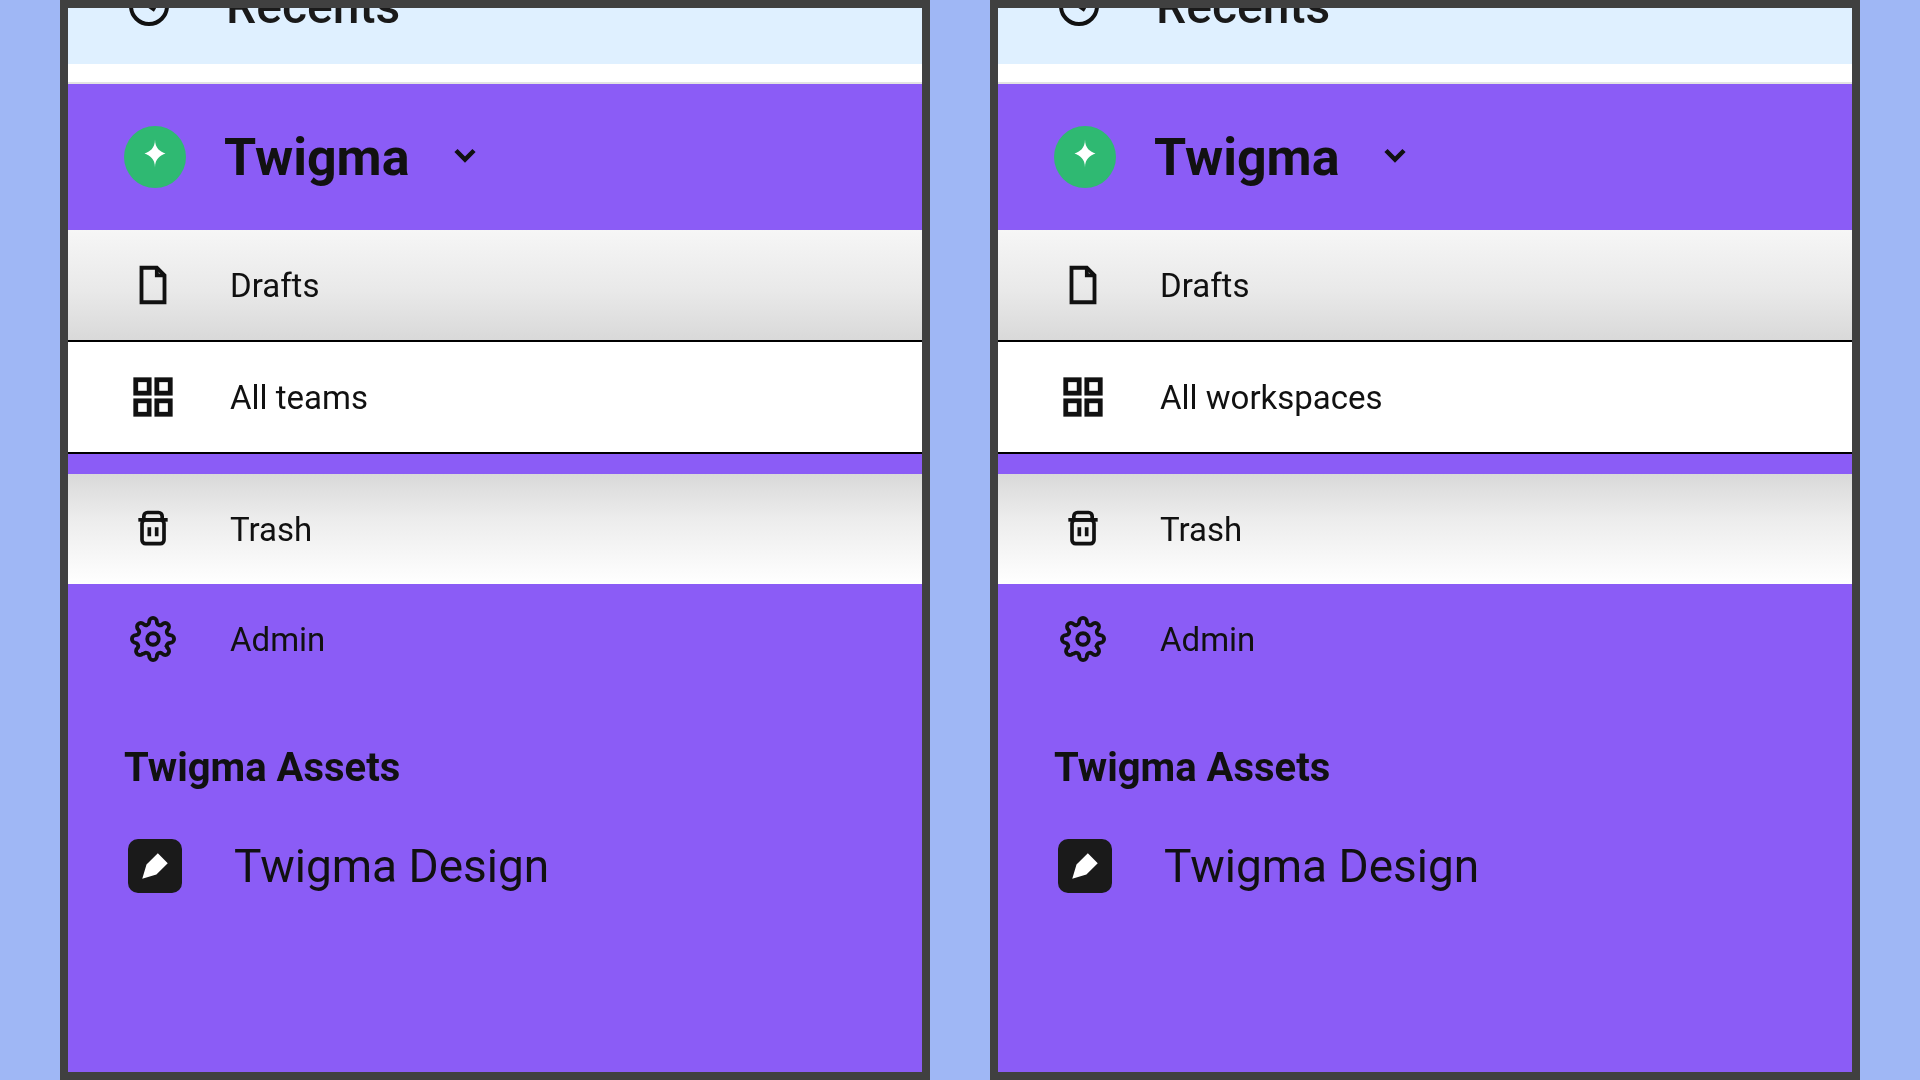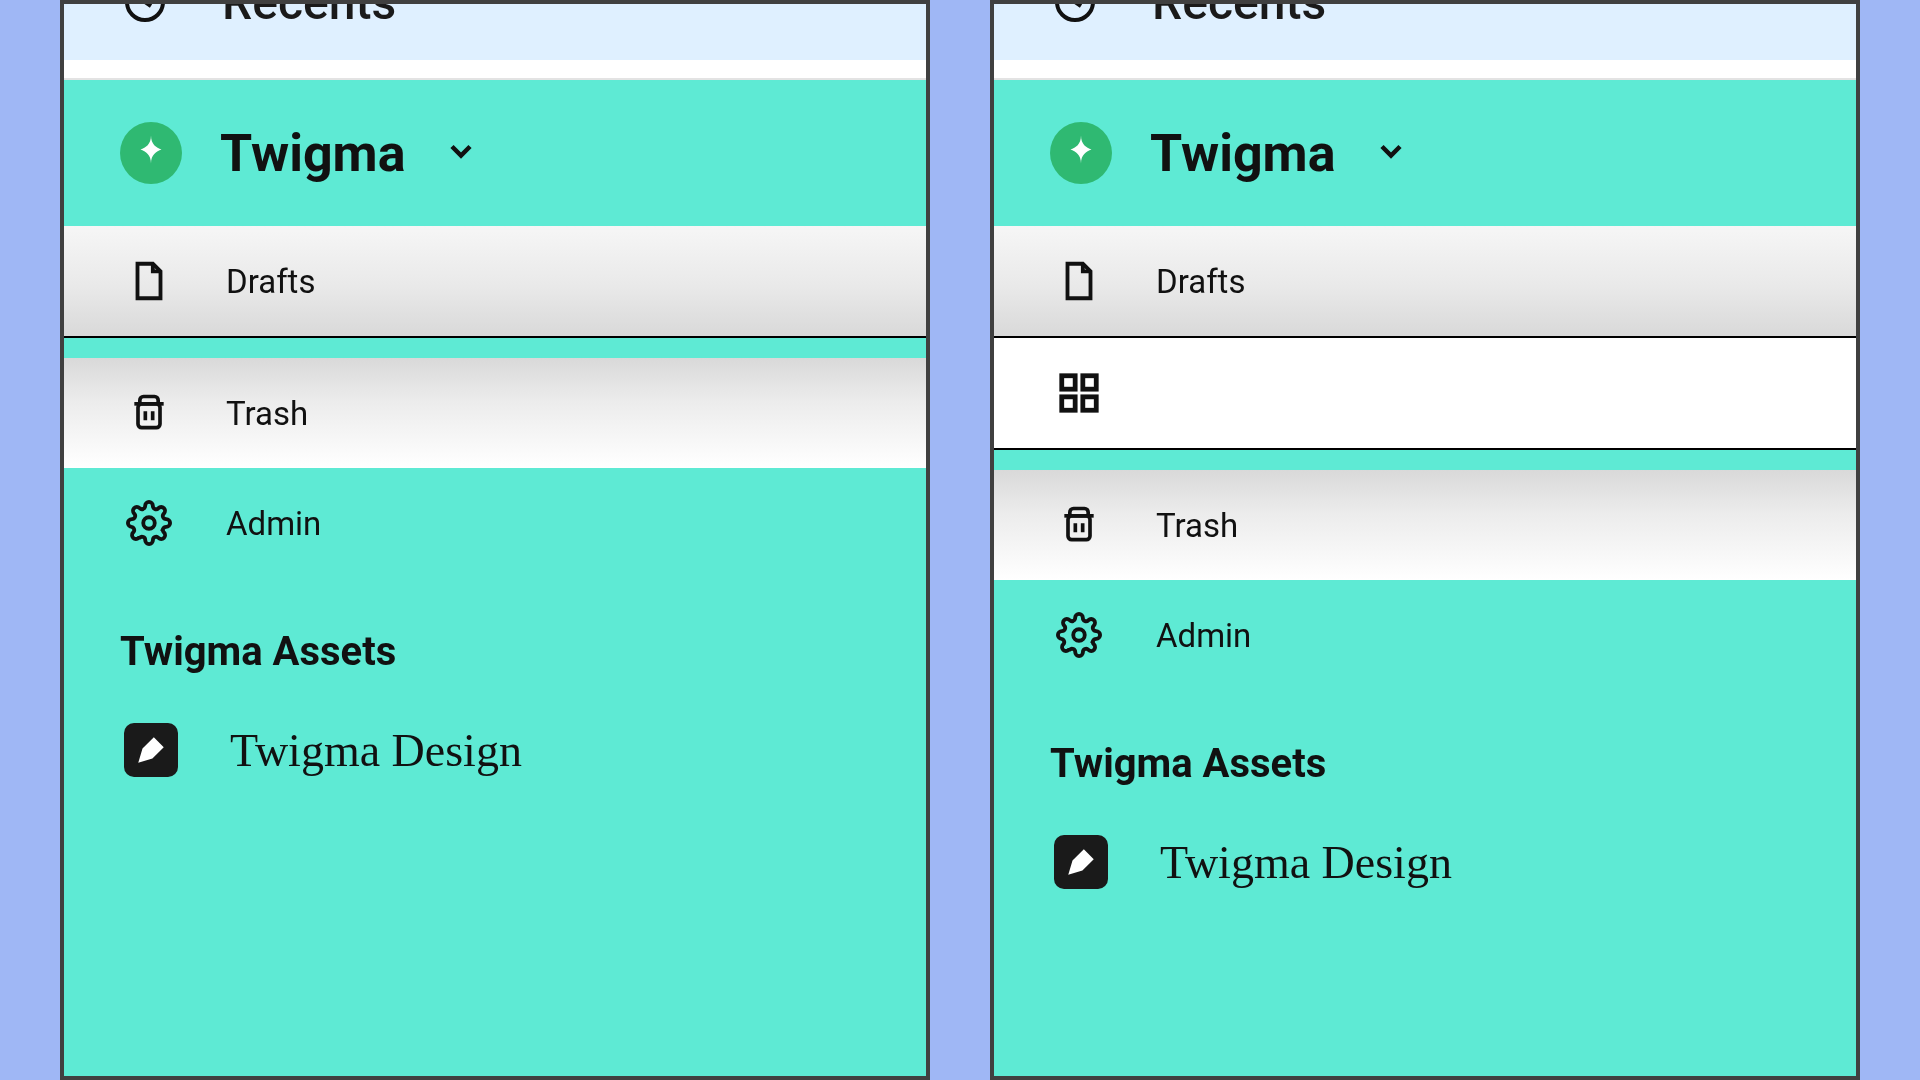--- a/index.html
+++ b/index.html
@@ -7,22 +7,22 @@
   body {
     background: #9fb7f5;
     font-family: -apple-system, BlinkMacSystemFont, "Segoe UI", Roboto, Helvetica, Arial, sans-serif;
     display: flex;
     justify-content: center;
     gap: 60px;
     padding: 0 60px;
     overflow: hidden;
   }
   .panel {
-    background: #5eead4;
-    border: 4px solid #404040;
+    background: #8b5cf6;
+    border: 8px solid #404040;
     width: 870px;
     height: 100%;
     overflow: hidden;
     display: flex;
     flex-direction: column;
   }
   .recents {
     background: #dff0ff;
     display: flex;
     align-items: center;
@@ -103,21 +103,20 @@
     padding: 50px 4px 24px 56px;
     color:#111;
   }
   .asset-item {
     display:flex;
     align-items:center;
     gap: 52px;
     padding: 24px 0 24px 60px;
     font-size: 46px;
     color:#111;
-    font-family:Liberation Serif, serif;
   }
   .asset-icon {
     width: 54px; height:54px;
     border-radius: 10px;
     background:#1a1a1a;
     display:flex;align-items:center;justify-content:center;
   }
 </style>
 </head>
 <body>
@@ -153,20 +152,31 @@
   <div class="nav-list">
     <div class="nav-item highlight">
       <span class="icon-wrap">
         <svg viewBox="0 0 24 24" width="46" height="46" fill="none" stroke="#111" stroke-width="2">
             <path d="M6 3h8l4 4v14H6z"></path>
             <path d="M14 3v4h4"></path>
           </svg>
       </span>
       <span>Drafts</span>
     </div>
+    <div class="nav-item boxed" style="border-top:none;">
+      <span class="icon-wrap">
+        <svg viewBox="0 0 24 24" width="46" height="46" fill="none" stroke="#111" stroke-width="2.5">
+            <rect x="3" y="3" width="7" height="7"></rect>
+            <rect x="14" y="3" width="7" height="7"></rect>
+            <rect x="3" y="14" width="7" height="7"></rect>
+            <rect x="14" y="14" width="7" height="7"></rect>
+          </svg>
+      </span>
+      <span>All teams</span>
+    </div>
     <div class="nav-item highlight-top">
       <span class="icon-wrap">
         <svg viewBox="0 0 24 24" width="44" height="44" fill="none" stroke="#111" stroke-width="2">
             <path d="M4 7h16"></path>
             <path d="M7 7V5a2 2 0 012-2h6a2 2 0 012 2v2"></path>
             <rect x="6" y="7" width="12" height="13" rx="2"></rect>
             <path d="M10 11v5M14 11v5"></path>
           </svg>
       </span>
       <span>Trash</span>
@@ -234,20 +244,21 @@
     </div>
     <div class="nav-item boxed" style="border-top:none;">
       <span class="icon-wrap">
         <svg viewBox="0 0 24 24" width="46" height="46" fill="none" stroke="#111" stroke-width="2.5">
             <rect x="3" y="3" width="7" height="7"></rect>
             <rect x="14" y="3" width="7" height="7"></rect>
             <rect x="3" y="14" width="7" height="7"></rect>
             <rect x="14" y="14" width="7" height="7"></rect>
           </svg>
       </span>
+      <span>All workspaces</span>
     </div>
     <div class="nav-item highlight-top">
       <span class="icon-wrap">
         <svg viewBox="0 0 24 24" width="44" height="44" fill="none" stroke="#111" stroke-width="2">
             <path d="M4 7h16"></path>
             <path d="M7 7V5a2 2 0 012-2h6a2 2 0 012 2v2"></path>
             <rect x="6" y="7" width="12" height="13" rx="2"></rect>
             <path d="M10 11v5M14 11v5"></path>
           </svg>
       </span>

